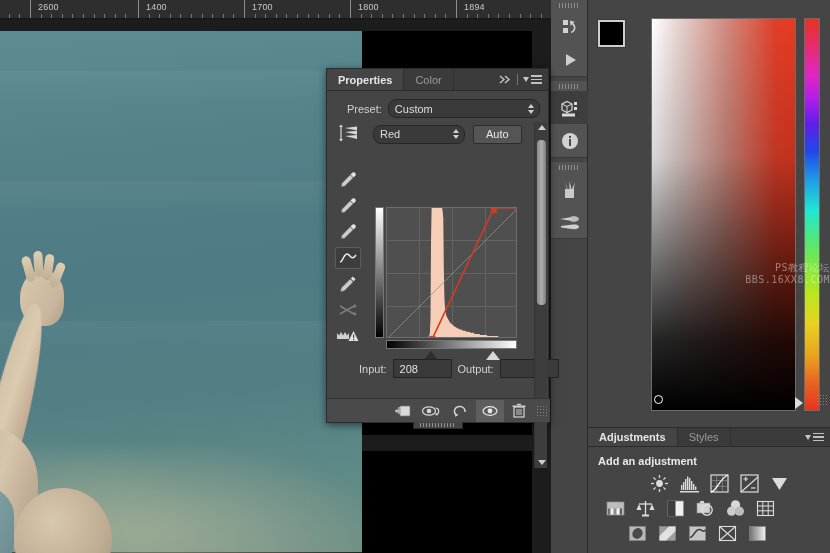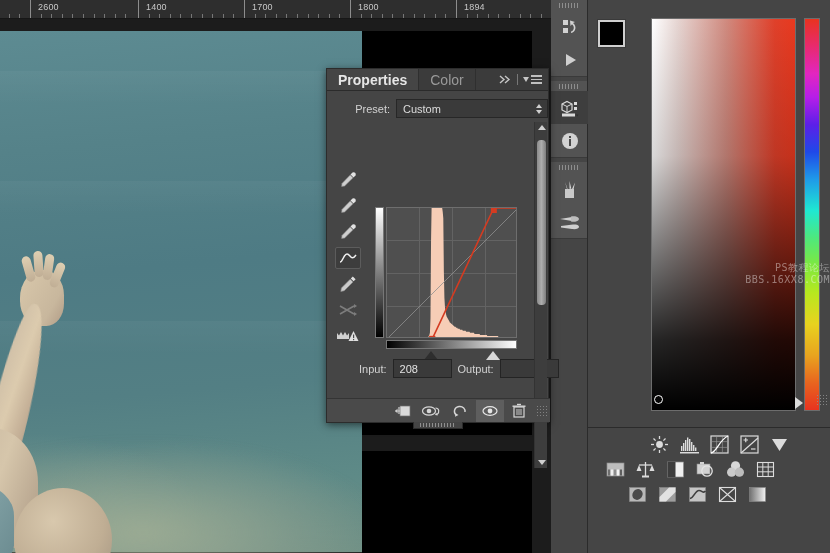--- a/index.html
+++ b/index.html
@@ -125,21 +125,21 @@
     position:absolute; left:326px; top:68px; width:223px; height:355px;
     background:#454545; border:1px solid #2c2c2c;
     box-shadow: 0 2px 8px rgba(0,0,0,.55);
   }
   #props-tabs {
     height:22px; background:#3b3b3b; display:flex; align-items:stretch;
     border-bottom:1px solid #2b2b2b; position:relative;
   }
   .ptab {
     padding:0 11px; display:flex; align-items:center;
-    font-size:14px; color:#9a9a9a; border-right:1px solid #2f2f2f;
+    font-size:11px; color:#9a9a9a; border-right:1px solid #2f2f2f;
   }
   .ptab.active { background:#454545; color:#e6e6e6; font-weight:bold; }
   #props-tabs .spacer { flex:1; }
   .tabicons { display:flex; align-items:center; gap:5px; padding-right:6px; color:#b5b5b5; }
   .menu-burger { display:flex; flex-direction:column; gap:2px; }
   .menu-burger span { display:block; width:11px; height:1.5px; background:#c0c0c0; }
 
   #props-head {
     height:31px; display:flex; align-items:center; gap:7px; padding:0 9px;
     border-bottom:1px solid #373737;
@@ -151,24 +151,24 @@
   .mask-thumb {
     width:20px; height:19px; background:#c9c9c9; border:1px solid #6a6a6a;
     display:flex; align-items:center; justify-content:center;
   }
   .mask-thumb b { width:9px; height:9px; border-radius:50%; background:#4a4a4a; display:block; }
   #props-title { font-size:11.5px; color:#e8e8e8; font-weight:bold; letter-spacing:.2px; }
 
   #props-body { position:relative; height:279px; }
 
   .row { display:flex; align-items:center; }
-  #preset-row { padding:8px 0 0 0;justify-content:flex-end; }
+  #preset-row { padding:8px 0 0 20px; }
   .lbl { font-size:11px; color:#d2d2d2; }
   .select {
-    height:19px; background:#3a3a3a; border:1px solid #272727; border-radius:0;
+    height:19px; background:#3a3a3a; border:1px solid #272727; border-radius:8px;
     display:flex; align-items:center; padding:0 6px; color:#dcdcdc; font-size:11px;
     position:relative;
   }
   .select .arrows {
     position:absolute; right:5px; top:50%; transform:translateY(-50%);
     display:flex; flex-direction:column; gap:2px;
   }
   .select .arrows i { width:0;height:0;border-left:3.5px solid transparent;border-right:3.5px solid transparent; display:block;}
   .select .arrows i.up { border-bottom:4px solid #cfcfcf; }
   .select .arrows i.dn { border-top:4px solid #cfcfcf; }
@@ -527,20 +527,42 @@
         <span class="lbl">Preset:</span>
         <div class="select" id="preset-select">
           <span>Custom</span>
           <span class="arrows">
               <i class="up"></i>
               <i class="dn"></i>
             </span>
         </div>
       </div>
 
+      <div class="row" id="channel-row">
+        <span style="width:26px;display:flex;justify-content:center">
+          <svg width="22" height="20" viewBox="0 0 22 20">
+            <path d="M8 4 L20 2.5 L20 6.5 Z" fill="#d7d7d7"></path>
+            <path d="M8 8 L20 6.8 L20 10.8 Z" fill="#d7d7d7"></path>
+            <path d="M8 12 L20 11 L20 15 Z" fill="#d7d7d7"></path>
+            <path d="M4 2 L4 16" stroke="#d7d7d7" stroke-width="1.2"></path>
+            <path d="M4 0.5 l2 2.5 l-4 0 z" fill="#d7d7d7"></path>
+            <path d="M4 17.5 l2 -2.5 l-4 0 z" fill="#d7d7d7"></path>
+          </svg>
+        </span>
+        <div class="select" id="channel-select">
+          <span>Red</span>
+          <span class="arrows">
+              <i class="up"></i>
+              <i class="dn"></i>
+            </span>
+        </div>
+        <div class="btn">
+          <span>Auto</span>
+        </div>
+      </div>
 
       <div id="curve-tools">
         <div class="ctool">
           <svg width="20" height="20" viewBox="0 0 20 20">
             <path d="M14.5 2.5 a2.2 2.2 0 0 1 3 3 l-2 2 l-3-3 z" fill="#e2e2e2"></path>
             <path d="M12.2 5 l2.8 2.8 L6.6 16 L3.6 16.4 L4 13.4 Z" fill="#cfcfcf" stroke="#8a8a8a" stroke-width=".6"></path>
           </svg>
         </div>
         <div class="ctool">
           <svg width="20" height="20" viewBox="0 0 20 20">
@@ -690,21 +712,43 @@
       <div id="watermark">
         <div>PS教程论坛</div>
         <div>BBS.16XX8.COM</div>
       </div>
 
       <div id="color-resize"></div>
     </div>
   </div>
 
   <div id="adj-panel">
-
+    <div class="panel-tabs">
+      <div class="ptab active">
+        <span>Adjustments</span>
+      </div>
+      <div class="ptab">
+        <span>Styles</span>
+      </div>
+      <div class="spacer" style="flex:1"></div>
+      <div class="tabicons">
+        <span style="display:flex;align-items:center;gap:2px">
+          <svg width="6" height="5" viewBox="0 0 6 5">
+              <path d="M0 0 L6 0 L3 5 Z" fill="#c6c6c6"></path>
+            </svg>
+          <span class="menu-burger">
+              <span></span>
+              <span></span>
+              <span></span>
+            </span>
+        </span>
+      </div>
+    </div>
+
+    <div id="adj-title">Add an adjustment</div>
 
     <div class="adj-grid">
       <div class="adj-row r1" style="padding-left:44px">
         <div class="adj-ico">
           <svg width="19" height="19" viewBox="0 0 19 19">
             <circle cx="9.5" cy="9.5" r="3.4" fill="#dcdcdc"></circle>
             <g stroke="#dcdcdc" stroke-width="1.3">
               <path d="M9.5 1 L9.5 4"></path>
                 <path d="M9.5 15 L9.5 18"></path>
               <path d="M1 9.5 L4 9.5"></path>

